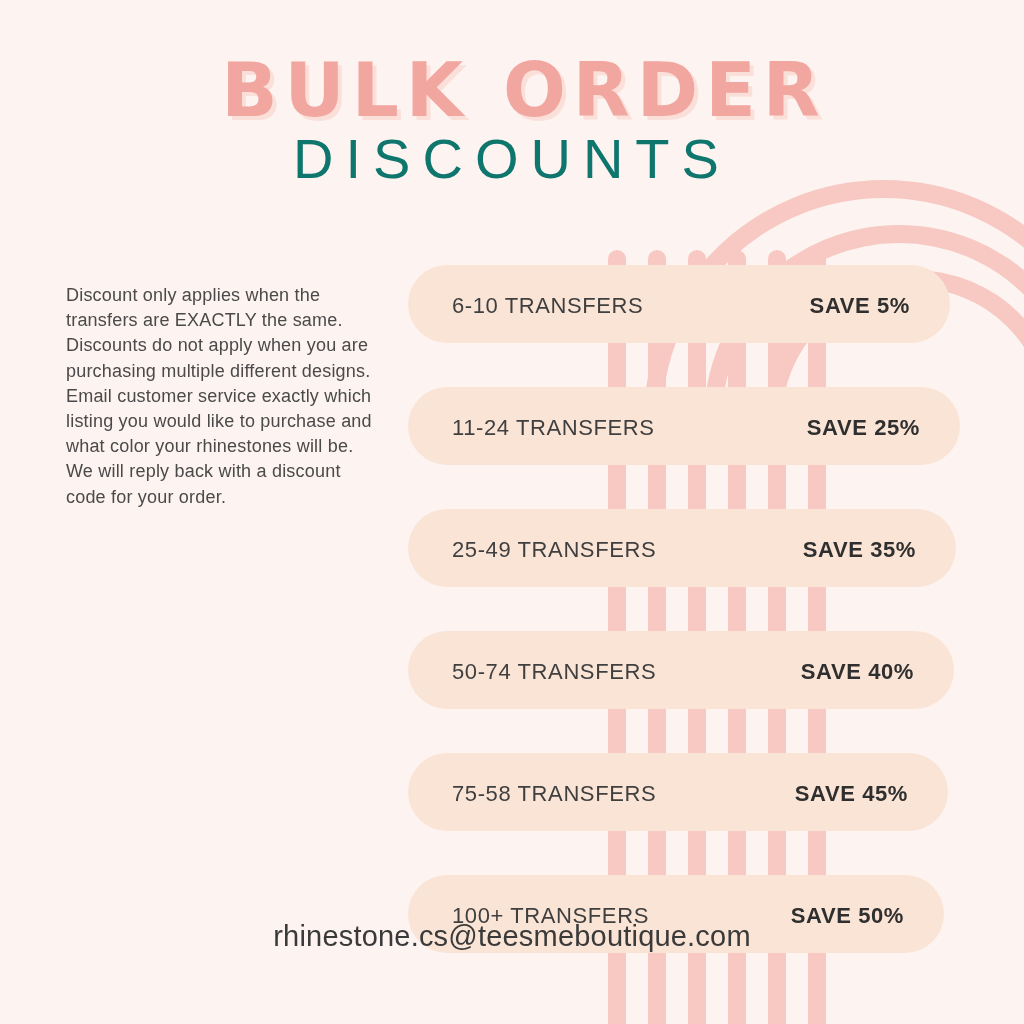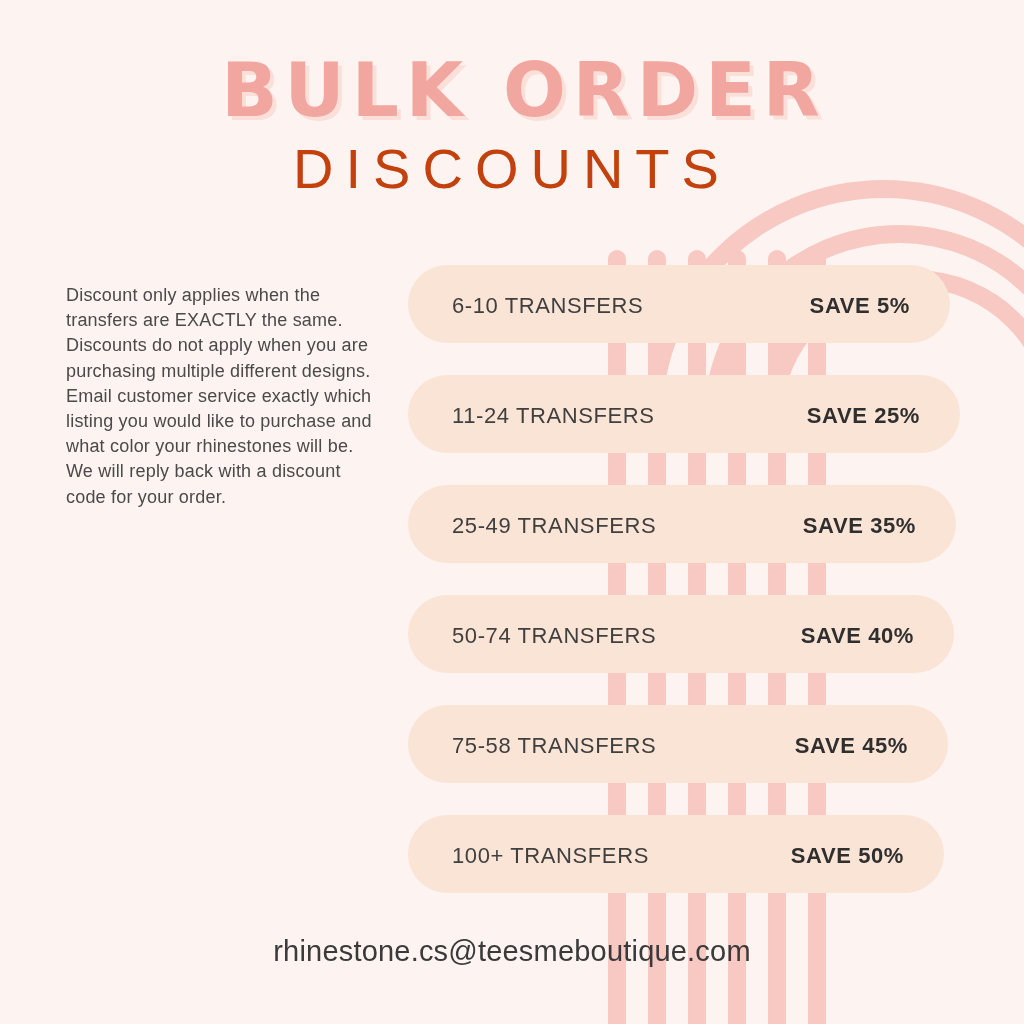--- a/index.html
+++ b/index.html
@@ -85,22 +85,22 @@
     color: #f2a6a0;
     text-shadow: 4px 4px 0 #fbe0da;
     line-height: 1.05;
     padding-left: 24px;
   }
   .title-sub {
     font-family: "Liberation Sans", sans-serif;
     font-size: 56px;
     font-weight: 400;
     letter-spacing: 12px;
-    color: #c2410c;
-    margin-top: 10px;
+    color: #0f766e;
+    margin-top: 0;
     line-height: 1.05;
   }
 
   
   .blurb {
     position: absolute;
     left: 66px;
     top: 283px;
     width: 312px;
     font-family: "Liberation Sans", sans-serif;
@@ -120,21 +120,21 @@
     z-index: 6;
   }
   .tier {
     height: 78px;
     background: #fae4d6;
     border-radius: 39px;
     display: flex;
     align-items: center;
     justify-content: space-between;
     padding: 4px 40px 0 44px;
-    margin-bottom: 32px;
+    margin-bottom: 44px;
   }
   .tier-range {
     font-family: "Liberation Sans", sans-serif;
     font-size: 22px;
     letter-spacing: 0.6px;
     color: #3f3f3f;
   }
   .tier-save {
     font-family: "Liberation Sans", sans-serif;
     font-size: 22px;
@@ -162,21 +162,20 @@
     z-index: 7;
   }
   .email {
     display: inline-block;
     font-family: "Liberation Sans", sans-serif;
     font-size: 29px;
     color: #3a3a3a;
     letter-spacing: 0.2px;
     background: rgba(253,243,240,0.0);
     padding: 2px 10px;
-    margin-top: 15px;
   }
 </style>
 </head>
 <body>
 
 <div class="poster">
 
   <div class="deco">
     <div class="arcs">
       <div class="arc a1"></div>

